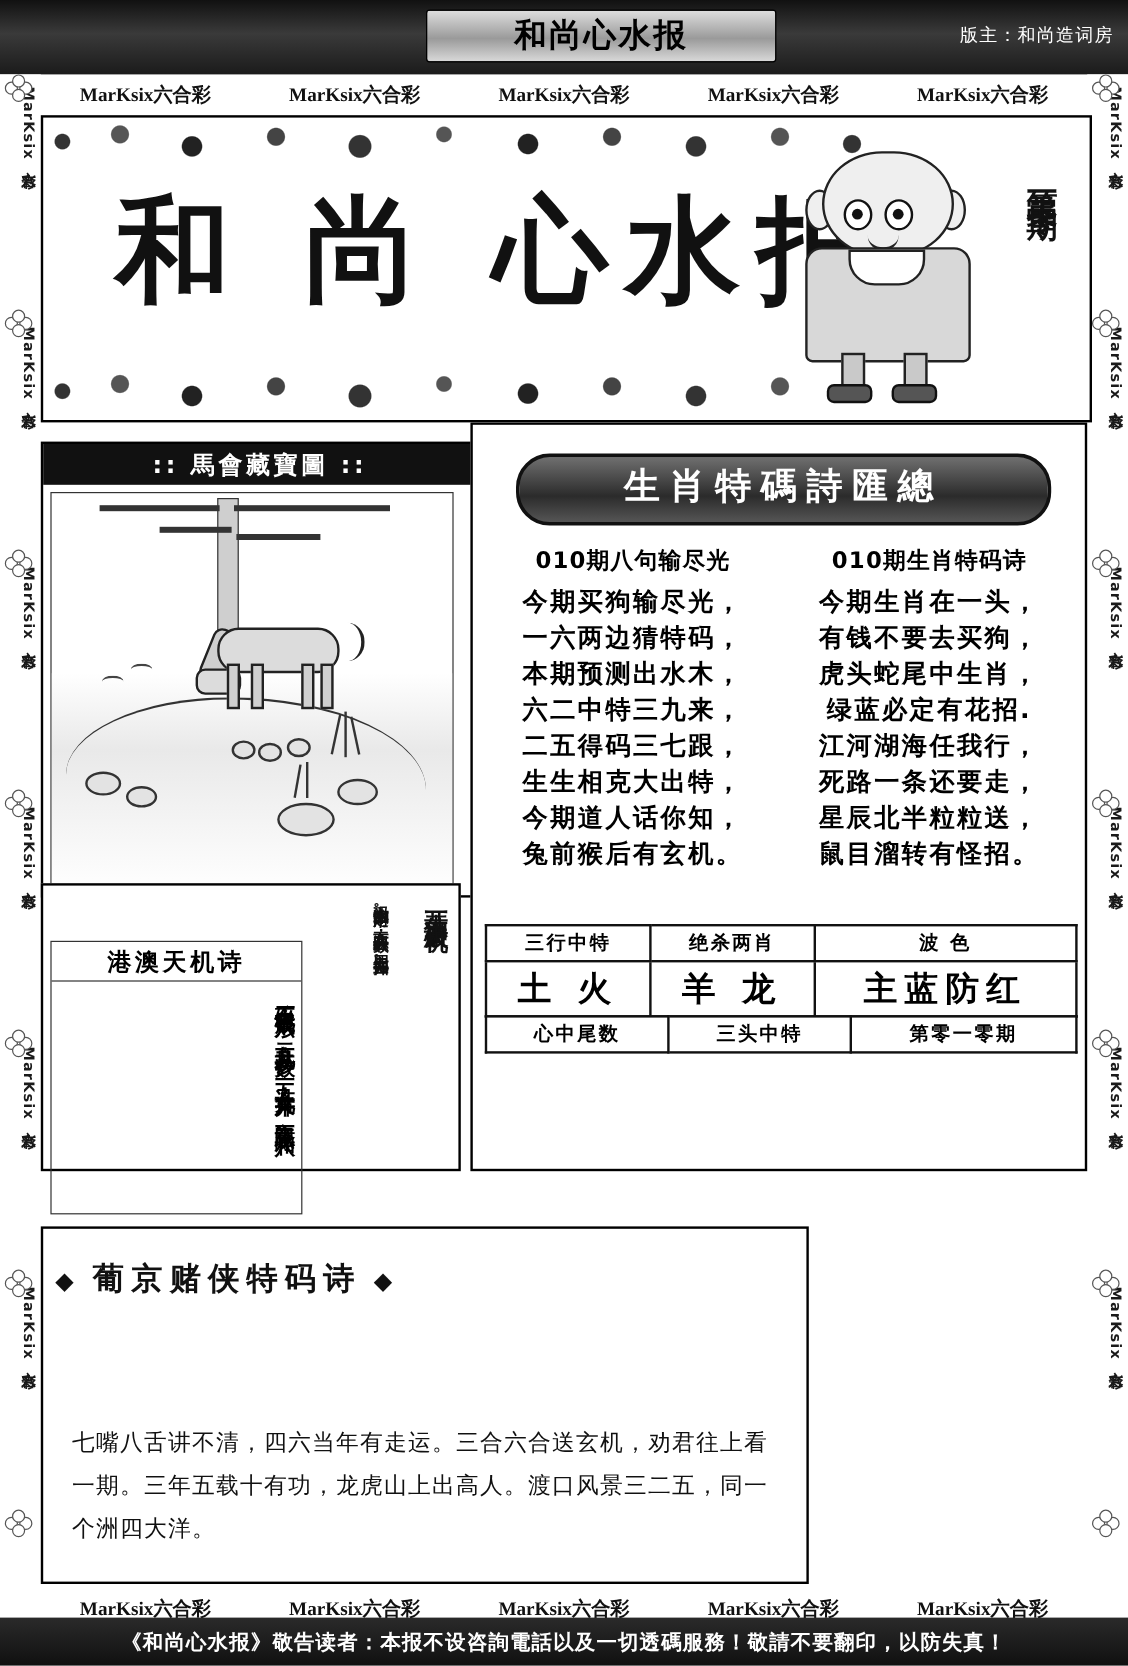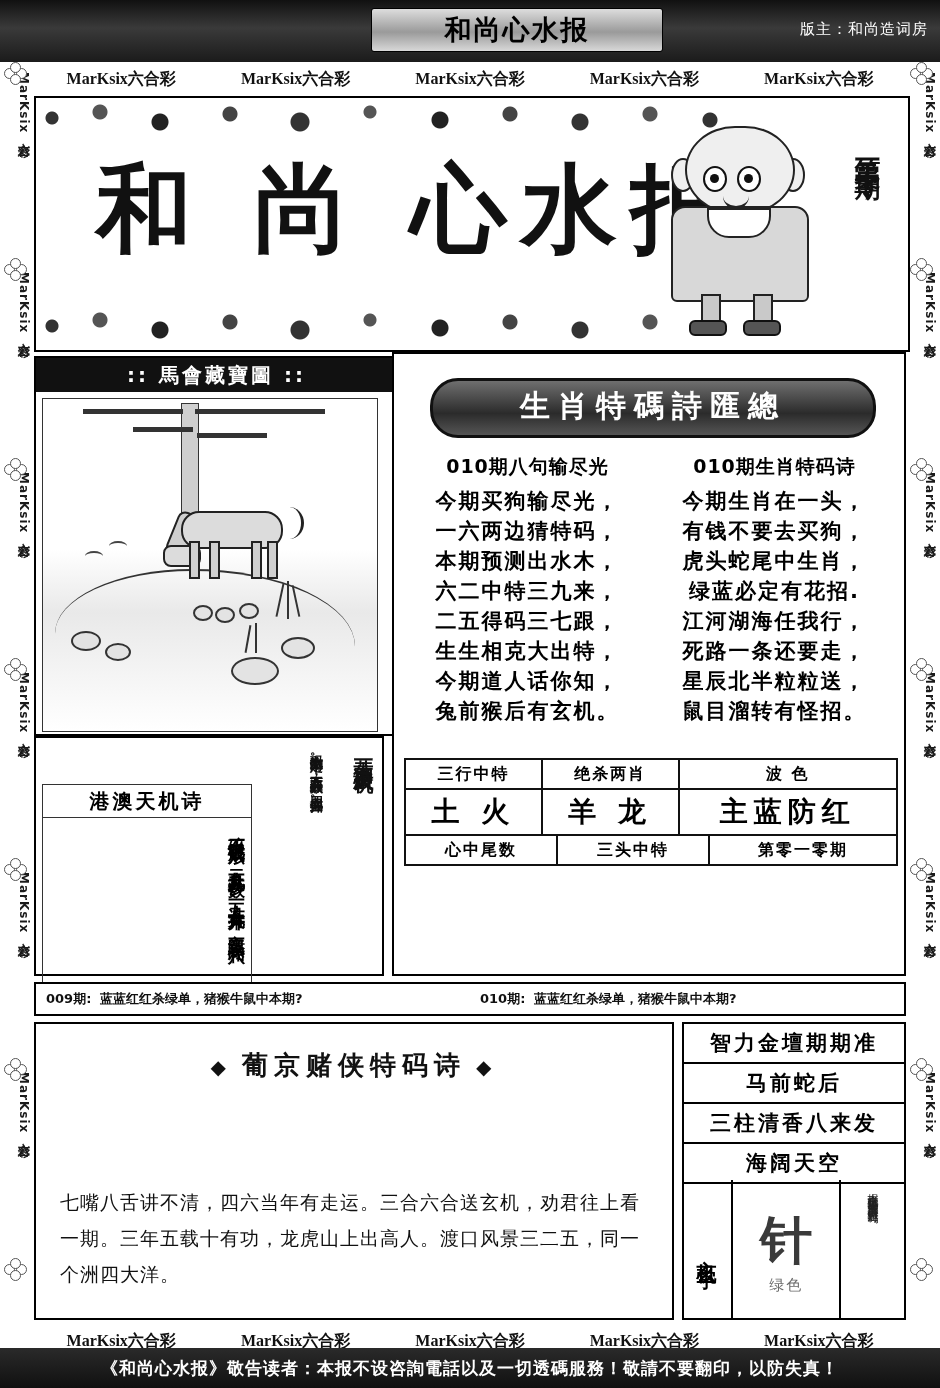--- a/index.html
+++ b/index.html
@@ -18,21 +18,20 @@
     background:linear-gradient(180deg,#111 0%,#3a3a3a 45%,#1b1b1b 100%);
     color:#fff;
   }
   .topbar .tb-title{
     position:absolute;left:355px;top:8px;width:290px;height:42px;
     background:linear-gradient(180deg,#ddd,#9a9a9a 55%,#d8d8d8);
     border:1px solid #000;border-radius:3px;
     color:#000;font-size:27px;font-weight:bold;text-align:center;line-height:42px;
     letter-spacing:2px;
     font-family:"DejaVu Sans","Liberation Sans",sans-serif;
-    margin-left:16px;
   }
   .topbar .tb-owner{
     position:absolute;right:12px;top:20px;font-size:15px;color:#fff;letter-spacing:1px;
   }
 
   
   .rail{
     position:absolute;top:62px;width:34px;height:1258px;
     background:#fff;
     font-size:11px;
@@ -118,21 +117,21 @@
   .monk .collar{position:absolute;left:44px;top:90px;width:60px;height:26px;border:2px solid #222;border-radius:0 0 22px 22px;background:#fff;}
   .monk .leg{position:absolute;top:176px;width:16px;height:30px;background:#c9c9c9;border:2px solid #222;}
   .monk .leg.l{left:38px;} .monk .leg.r{left:90px;}
   .monk .foot{position:absolute;top:202px;width:34px;height:12px;background:#555;border:2px solid #111;border-radius:6px;}
   .monk .foot.l{left:26px;} .monk .foot.r{left:80px;}
 
   
   .panel{position:absolute;border:2px solid #000;background:#fff;box-sizing:border-box;}
 
   
-  .p-horse{left:34px;top:356px;width:365px;height:380px;}
+  .p-horse{left:34px;top:368px;width:365px;height:380px;}
   .p-horse .cap{
     height:34px;line-height:34px;text-align:center;font-size:20px;font-weight:bold;
     color:#fff;background:#111;letter-spacing:3px;
   }
   .horse-art{
     position:absolute;left:6px;top:40px;width:334px;height:332px;border:1px solid #333;
     background:#fff;overflow:hidden;
   }
   .horse-art .grd{position:absolute;left:0;top:150px;width:100%;height:182px;
     background:linear-gradient(180deg,#fff 0%,#e9e9e9 35%,#fff 100%);}
@@ -187,40 +186,40 @@
     border:3px solid #111;border-radius:28px;
     background:linear-gradient(180deg,#6f6f6f,#2b2b2b 60%,#555);
     color:#fff;font-size:30px;font-weight:bold;letter-spacing:8px;
     text-align:center;line-height:50px;
   }
   .poem-cols{position:absolute;left:10px;top:100px;width:494px;height:280px;display:flex;}
   .poem-cols .col{flex:1;text-align:center;}
   .poem-cols .hd{font-size:19px;font-weight:bold;margin-bottom:6px;letter-spacing:1px;}
   .poem-cols .ln{font-size:21px;font-weight:bold;line-height:30px;letter-spacing:2px;}
 
-  .tbl{position:absolute;left:10px;width:494px;border-collapse:collapse;}
+  .tbl{position:absolute;left:10px;width:494px;border-collapse:collapse;margin-top:12px;}
   .tbl td,.tbl th{border:2px solid #111;text-align:center;}
   .tbl .hrow th{height:26px;font-size:16px;font-weight:bold;background:#fff;letter-spacing:2px;}
   .tbl .vrow td{height:42px;font-size:28px;font-weight:bold;letter-spacing:6px;}
   .t1{top:404px;} .t2{top:480px;}
   .tbl.t2 .vrow td{font-size:26px;letter-spacing:3px;}
 
   
   .strip{
     position:absolute;left:34px;top:982px;width:872px;height:34px;
     border:2px solid #000;box-sizing:border-box;background:#fff;
     display:flex;align-items:center;
   }
   .strip .half{width:50%;padding-left:10px;font-size:13px;font-weight:bold;color:#111;white-space:nowrap;}
   .strip .half .lbl{margin-right:4px;}
 
   
   .p-bottom{left:34px;top:1022px;width:640px;height:298px;}
   .bl-title{
-    position:absolute;left:0;top:24px;width:100%;text-align:center;
+    position:absolute;left:0;top:24px;width:100%;text-align:left;
     font-size:26px;font-weight:bold;letter-spacing:6px;color:#111;
   }
   .bl-title .dia{font-size:20px;margin:0 10px;}
   .bl-body{
     position:absolute;left:24px;top:160px;width:592px;
     font-size:19px;line-height:36px;color:#111;letter-spacing:1px;
   }
 
   
   .p-br{left:682px;top:1022px;width:224px;height:298px;}
@@ -500,56 +499,28 @@
       <tbody>
           <tr class="hrow">
         <th>心中尾数</th>
         <th>三头中特</th>
         <th>第零一零期</th>
       </tr>
     </tbody>
       </table>
   </div>
 
-  <div class="strip">
-    <div class="half">
-      <span class="lbl">009期:</span>
-      <span>蓝蓝红红杀绿单，猪猴牛鼠中本期?</span>
-    </div>
-    <div class="half">
-      <span class="lbl">010期:</span>
-      <span>蓝蓝红红杀绿单，猪猴牛鼠中本期?</span>
-    </div>
-  </div>
 
   <div class="panel p-bottom">
     <div class="bl-title">
       <span class="dia">◆</span><span>葡京赌侠特码诗</span><span class="dia">◆</span>
     </div>
     <div class="bl-body">七嘴八舌讲不清，四六当年有走运。三合六合送玄机，劝君往上看一期。三年五载十有功，龙虎山上出高人。渡口风景三二五，同一个洲四大洋。</div>
   </div>
 
-  <div class="panel p-br">
-    <div class="br-line">智力金壇期期准</div>
-    <div class="br-line">马前蛇后</div>
-    <div class="br-line">三柱清香八来发</div>
-    <div class="br-line">海阔天空</div>
-    <div class="br-bottom">
-      <div class="cell c1">
-        <span class="br-vert">玄机字</span>
-      </div>
-      <div class="cell c2">
-        <span class="br-char">针</span>
-        <span class="br-green">绿色</span>
-      </div>
-      <div class="cell c3">
-        <span class="br-note">本报玄机字体与特码生肖有关请不要错过对特码</span>
-      </div>
-    </div>
-  </div>
 
   <div class="ribbon" style="top:1324px;">
     <span class="mk">MarKsix六合彩</span>
     <span class="mk">MarKsix六合彩</span>
     <span class="mk">MarKsix六合彩</span>
     <span class="mk">MarKsix六合彩</span>
     <span class="mk">MarKsix六合彩</span>
   </div>
 
   <div class="footer">

